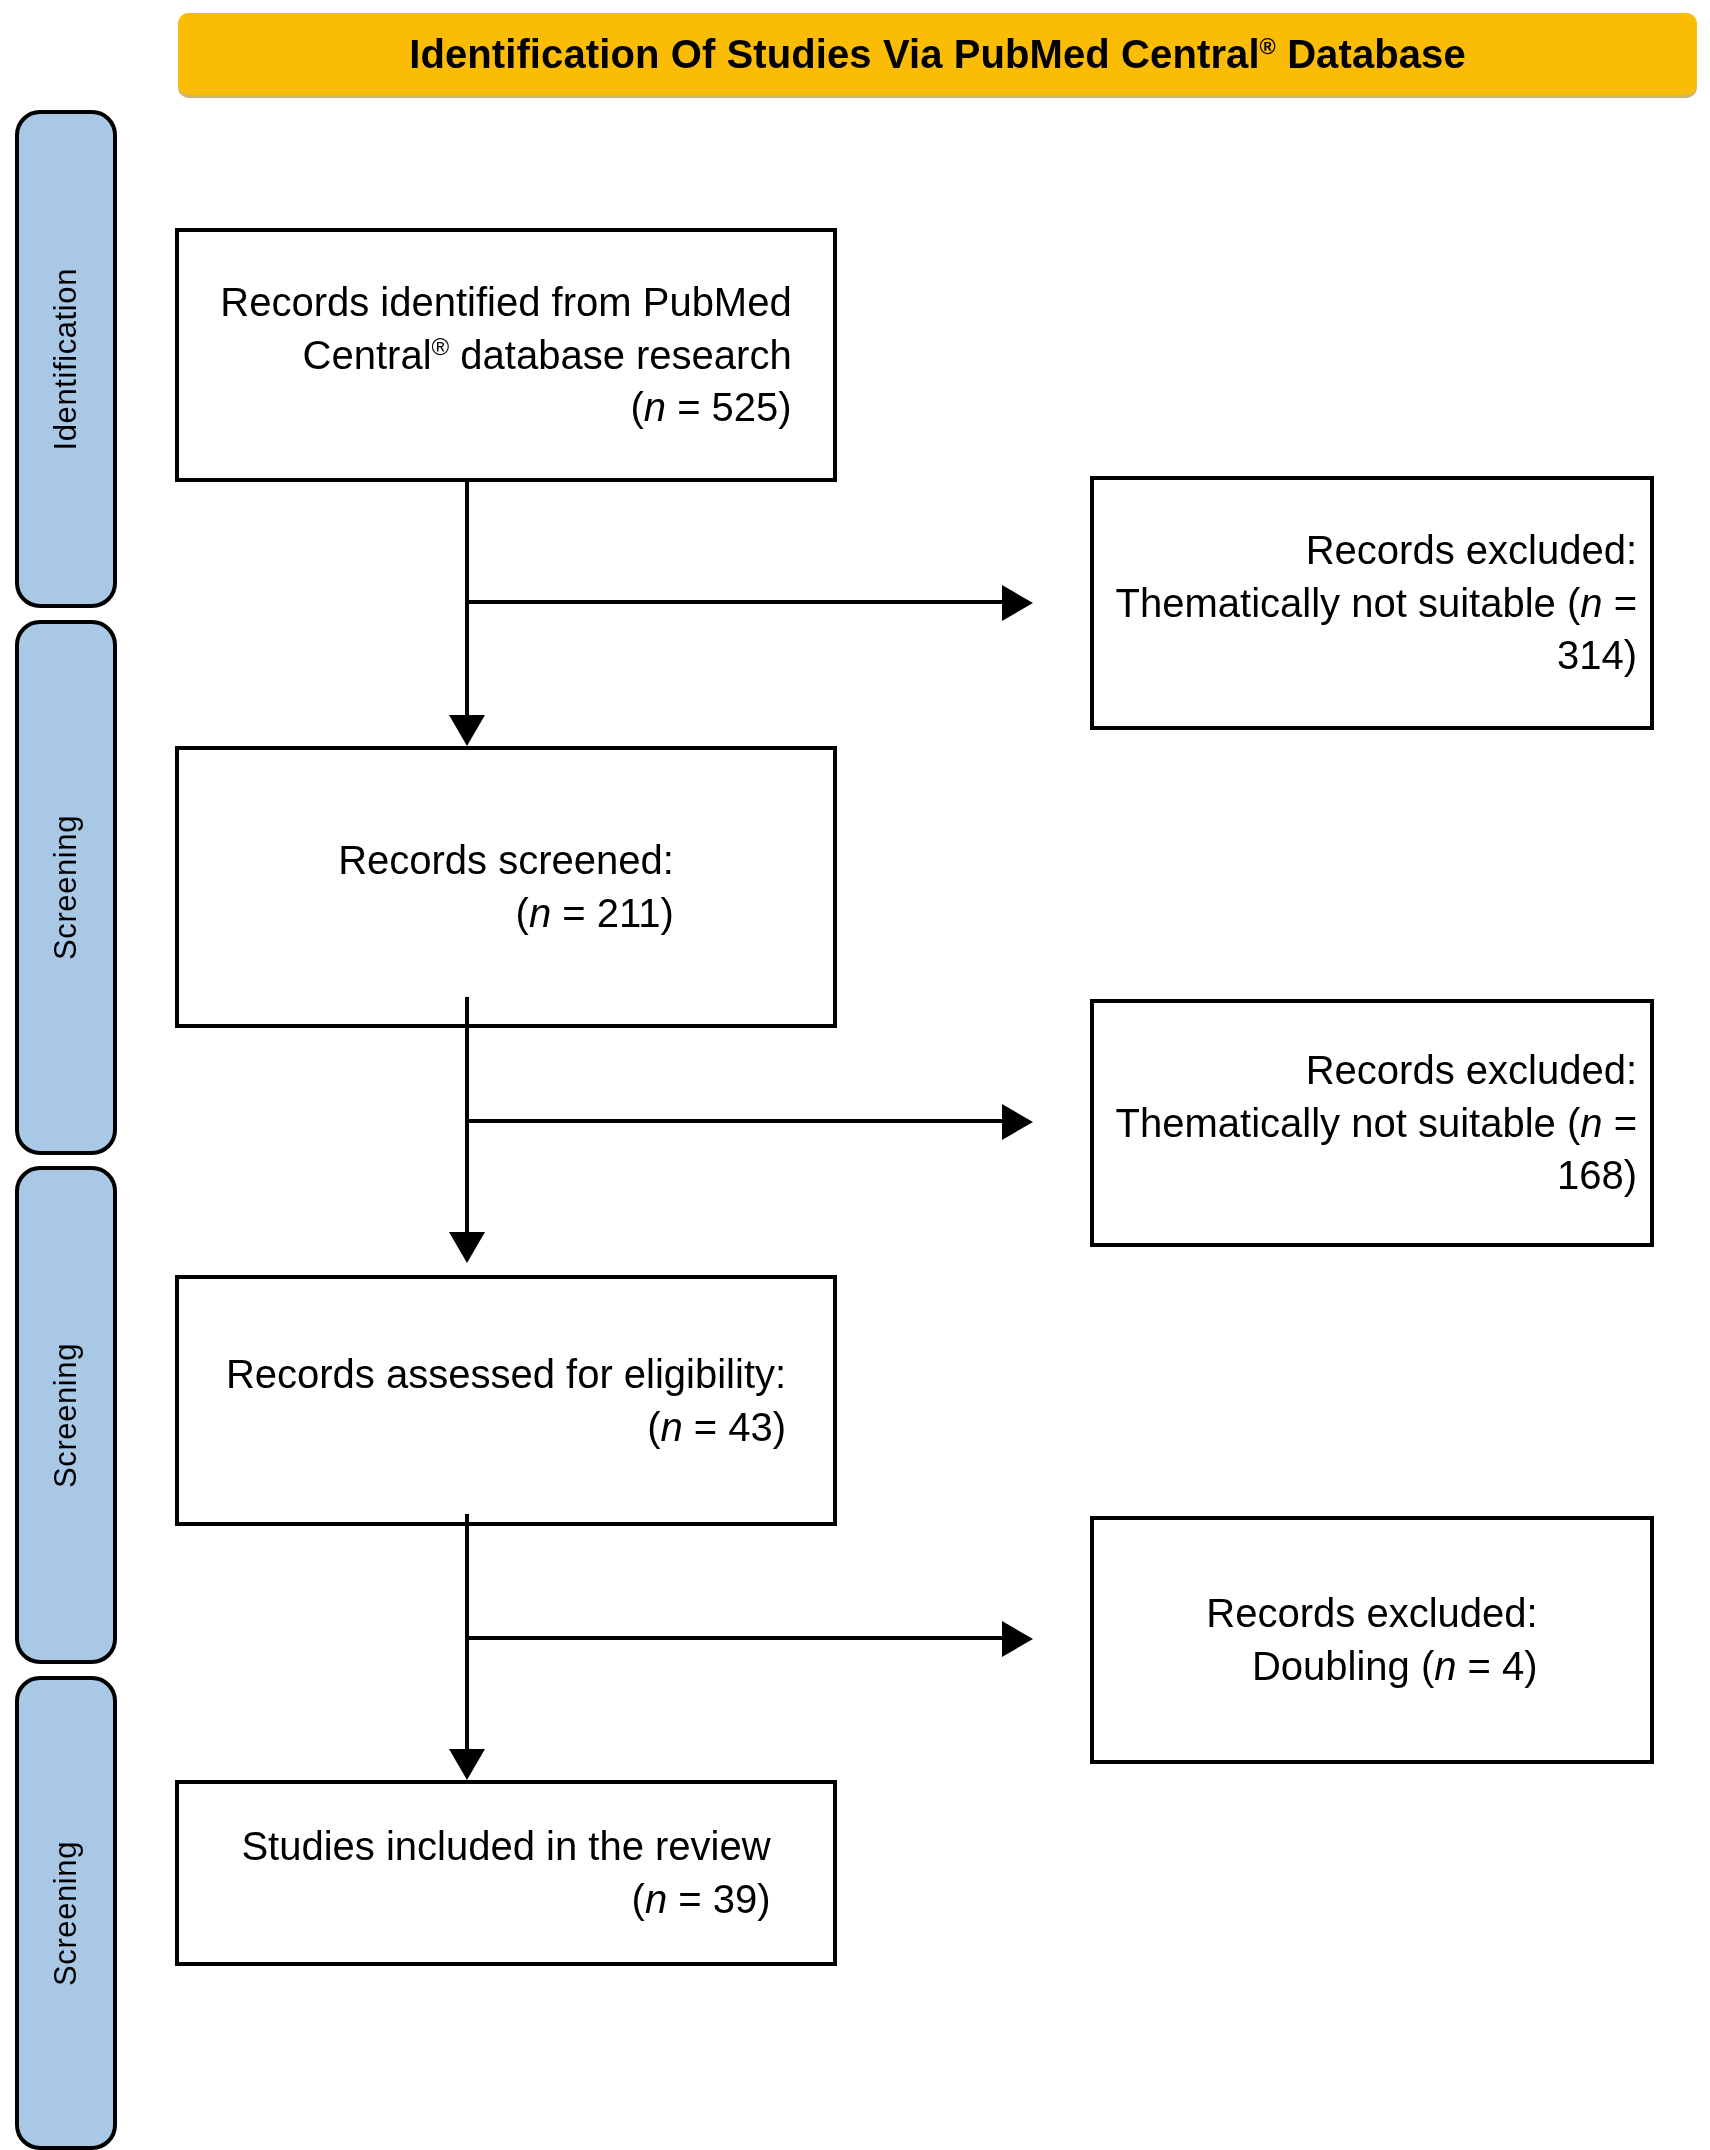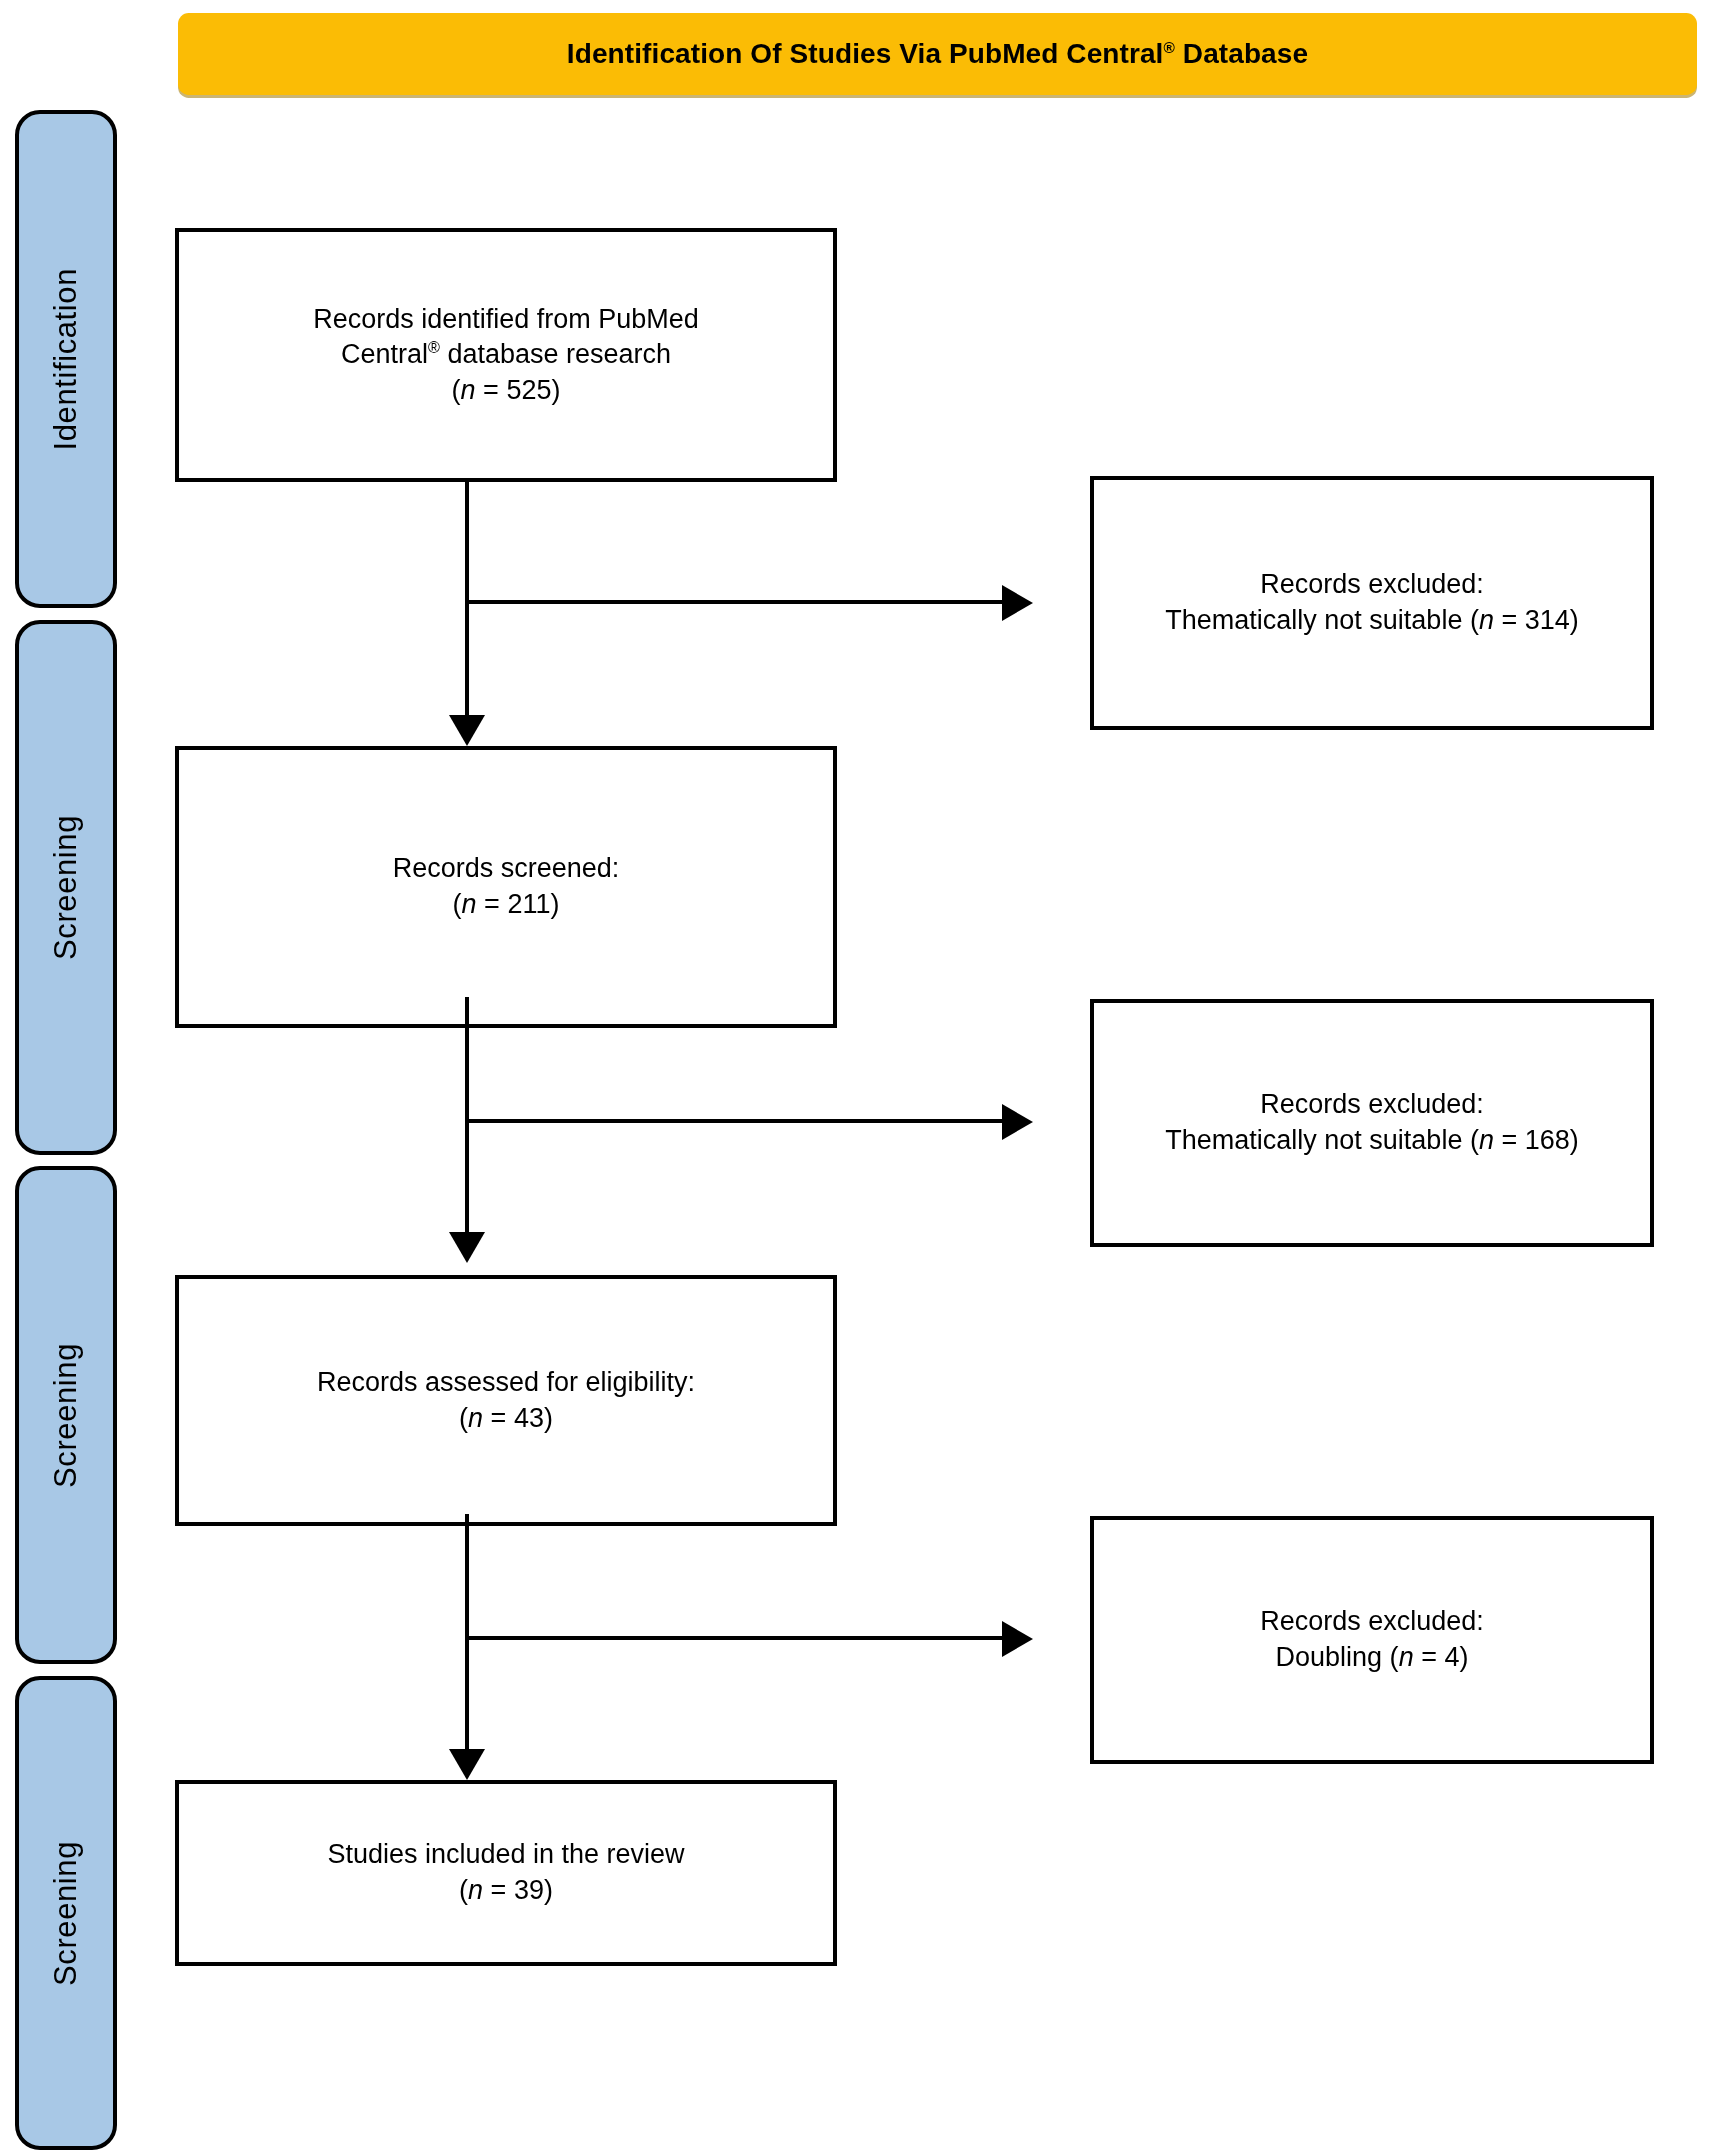--- a/index.html
+++ b/index.html
@@ -28,21 +28,21 @@
     height: 82px;
     background: #FBBC05;
     border-radius: 10.7px;
     box-shadow: 0 3px 0 0 rgba(160,120,0,0.55);
     display: flex;
     align-items: center;
     justify-content: center;
     box-sizing: border-box;
   }
   .header-title {
-    font-size: 28px;
+    font-size: 40px;
     font-weight: bold;
     color: #000000;
     letter-spacing: 0.1px;
     line-height: 1.1;
     text-align: center;
     white-space: nowrap;
   }
   .header-title sup {
     font-size: 0.55em;
     vertical-align: super;
@@ -80,24 +80,24 @@
     position: absolute;
     background: #ffffff;
     border: 4.2px solid #000000;
     box-sizing: border-box;
     display: flex;
     align-items: center;
     justify-content: center;
     padding: 6px 13px;
   }
   .flow-box-text {
-    font-size: 27px;
+    font-size: 40px;
     line-height: 1.32;
     color: #000000;
-    text-align: center;
+    text-align: right;
     white-space: pre-line;
   }
   .flow-box-text i { font-style: italic; }
   .flow-box-text sup {
     font-size: 0.6em;
     vertical-align: super;
     line-height: 0;
   }
 
   .box-left  { left: 175px;  width: 662px; }

